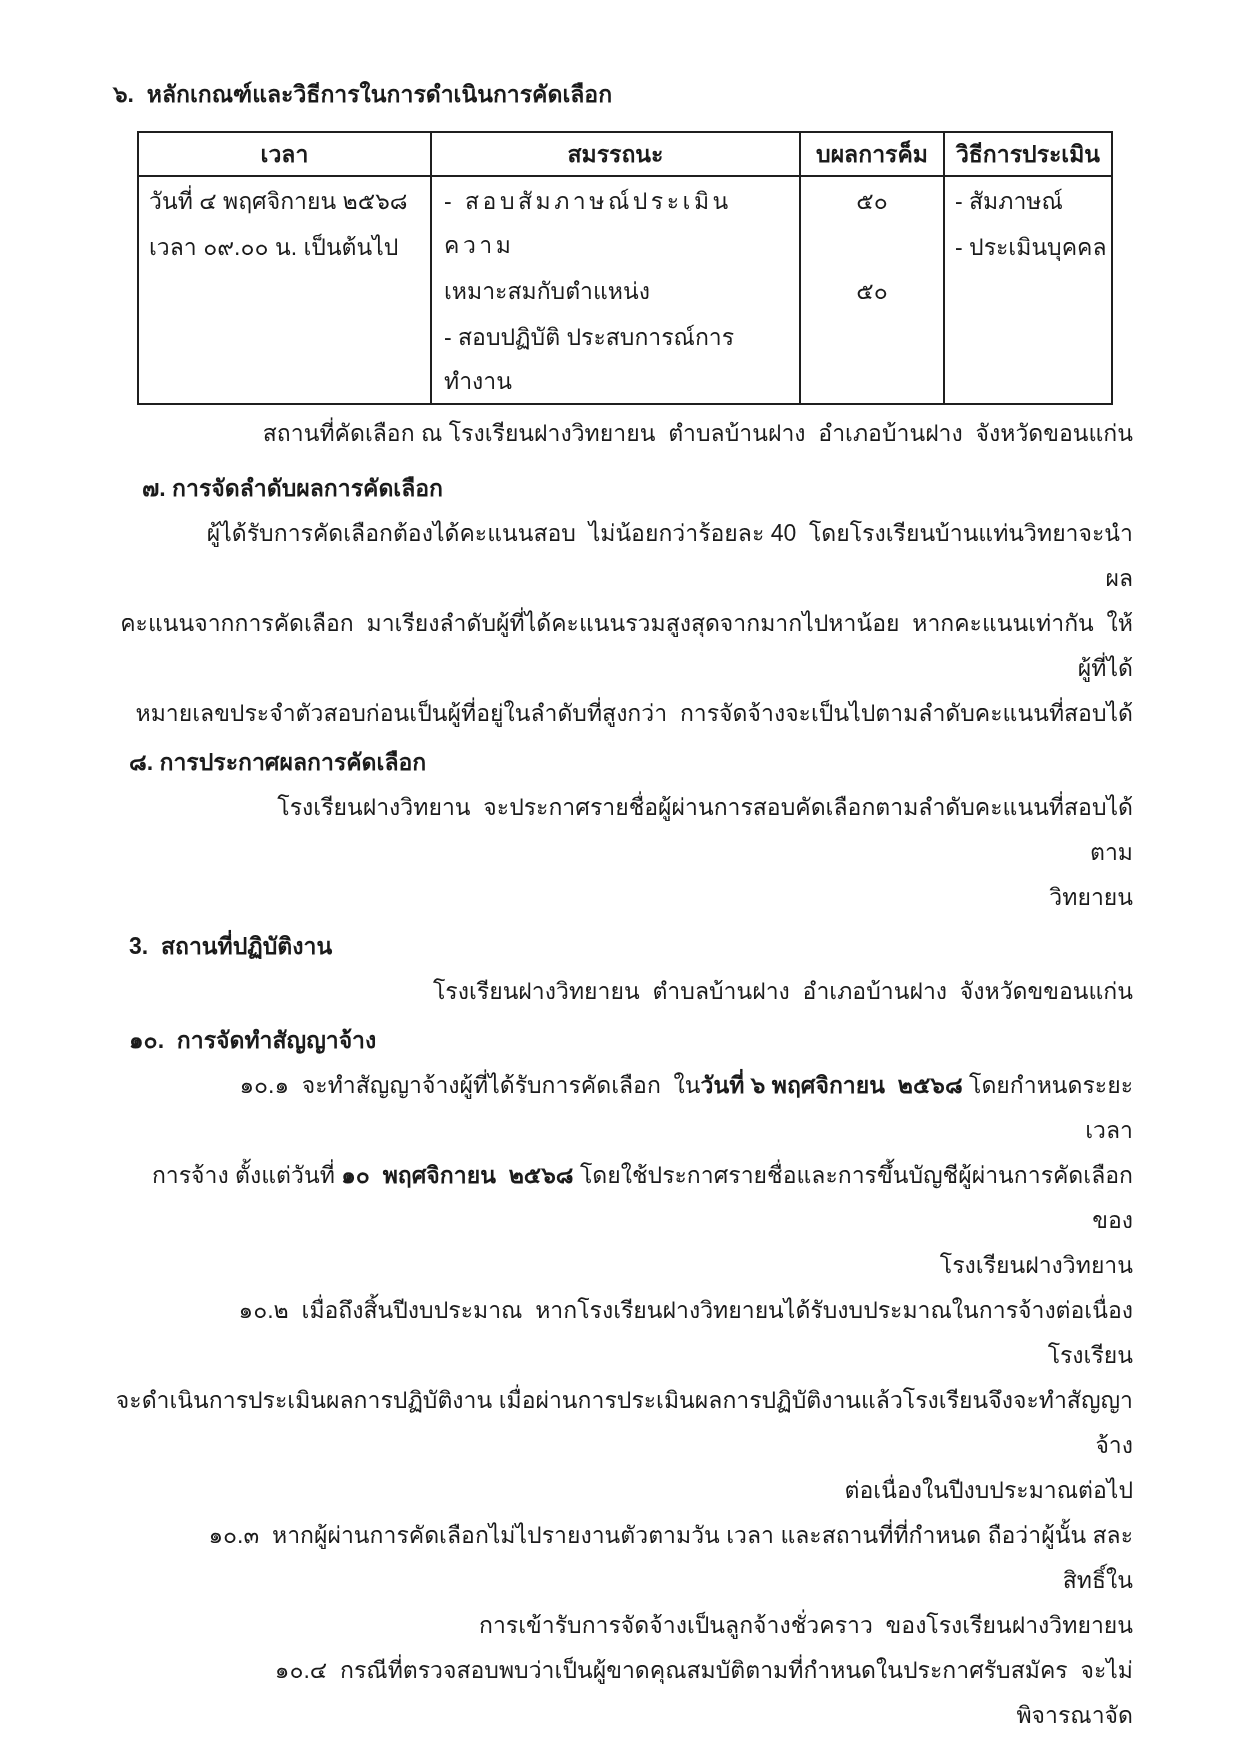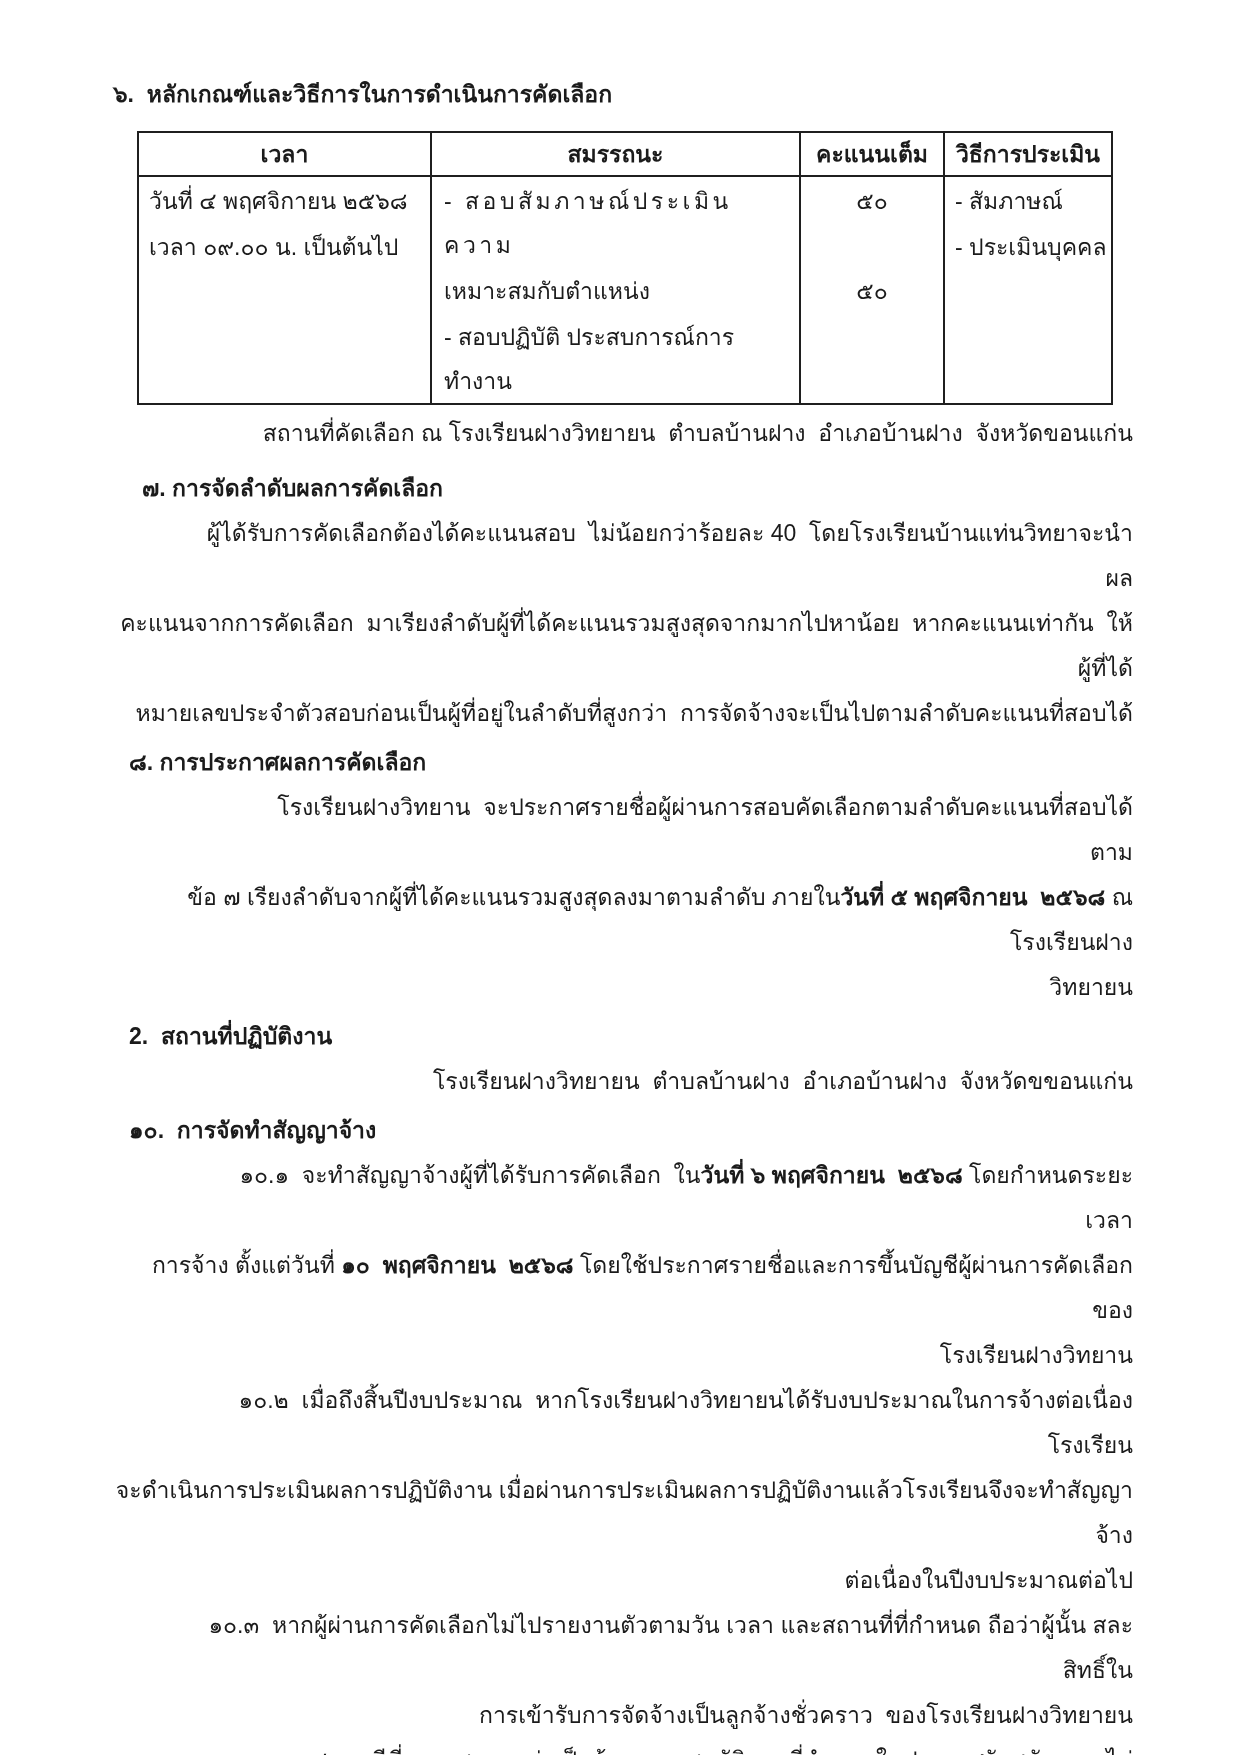--- a/index.html
+++ b/index.html
@@ -68,21 +68,21 @@
     <colgroup>
       <col class="col-time">
         <col class="col-comp">
         <col class="col-score">
         <col class="col-method">
     </colgroup>
     <thead>
       <tr>
         <th>เวลา</th>
         <th>สมรรถนะ</th>
-        <th>คะแนนเต็ม</th>
+        <th>บผลการค็ม</th>
         <th>วิธีการประเมิน</th>
       </tr>
     </thead>
     <tbody>
       <tr>
         <td class="cell-time">
           <div class="cl">วันที่ ๔ พฤศจิกายน ๒๕๖๘</div>
           <div class="cl">เวลา ๐๙.๐๐ น. เป็นต้นไป</div>
         </td>
         <td class="cell-comp">
@@ -105,24 +105,23 @@
 
   <div class="line ind1">สถานที่คัดเลือก ณ โรงเรียนฝางวิทยายน  ตำบลบ้านฝาง  อำเภอบ้านฝาง  จังหวัดขอนแก่น</div>
 
   <div class="heading mt-md">๗. การจัดลำดับผลการคัดเลือก</div>
   <div class="line ind1">ผู้ได้รับการคัดเลือกต้องได้คะแนนสอบ  ไม่น้อยกว่าร้อยละ 40  โดยโรงเรียนบ้านแท่นวิทยาจะนำผล</div>
   <div class="line">คะแนนจากการคัดเลือก  มาเรียงลำดับผู้ที่ได้คะแนนรวมสูงสุดจากมากไปหาน้อย  หากคะแนนเท่ากัน  ให้ผู้ที่ได้</div>
   <div class="line">หมายเลขประจำตัวสอบก่อนเป็นผู้ที่อยู่ในลำดับที่สูงกว่า  การจัดจ้างจะเป็นไปตามลำดับคะแนนที่สอบได้</div>
 
   <div class="heading mt-sm">๘. การประกาศผลการคัดเลือก</div>
   <div class="line ind2">โรงเรียนฝางวิทยาน  จะประกาศรายชื่อผู้ผ่านการสอบคัดเลือกตามลำดับคะแนนที่สอบได้  ตาม</div>
-  <div class="line"><span>ข้อ ๗ เรียงลำดับจากผู้ที่ได้คะแนนรวมสูงสุดลงมาตามลำดับ ภายใน</span><b>วันที่ ๕ พฤศจิกายน  ๒๕๖๘</b><span> ณ โรงเรียนฝาง</span></div>
   <div class="line">วิทยายน</div>
 
-  <div class="heading mt-sm">2.  สถานที่ปฏิบัติงาน</div>
+  <div class="heading mt-sm">3.  สถานที่ปฏิบัติงาน</div>
   <div class="line ind1">โรงเรียนฝางวิทยายน  ตำบลบ้านฝาง  อำเภอบ้านฝาง  จังหวัดขขอนแก่น</div>
 
   <div class="heading mt-sm">๑๐.  การจัดทำสัญญาจ้าง</div>
 
   <div class="line ind1"><span>๑๐.๑  จะทำสัญญาจ้างผู้ที่ได้รับการคัดเลือก  ใน</span><b>วันที่ ๖ พฤศจิกายน  ๒๕๖๘</b><span> โดยกำหนดระยะเวลา</span></div>
   <div class="line"><span>การจ้าง ตั้งแต่วันที่ </span><b>๑๐  พฤศจิกายน  ๒๕๖๘</b><span> โดยใช้ประกาศรายชื่อและการขึ้นบัญชีผู้ผ่านการคัดเลือก  ของ</span></div>
   <div class="line">โรงเรียนฝางวิทยาน</div>
 
   <div class="line ind1">๑๐.๒  เมื่อถึงสิ้นปีงบประมาณ  หากโรงเรียนฝางวิทยายนได้รับงบประมาณในการจ้างต่อเนื่อง  โรงเรียน</div>
   <div class="line">จะดำเนินการประเมินผลการปฏิบัติงาน เมื่อผ่านการประเมินผลการปฏิบัติงานแล้วโรงเรียนจึงจะทำสัญญาจ้าง</div>

